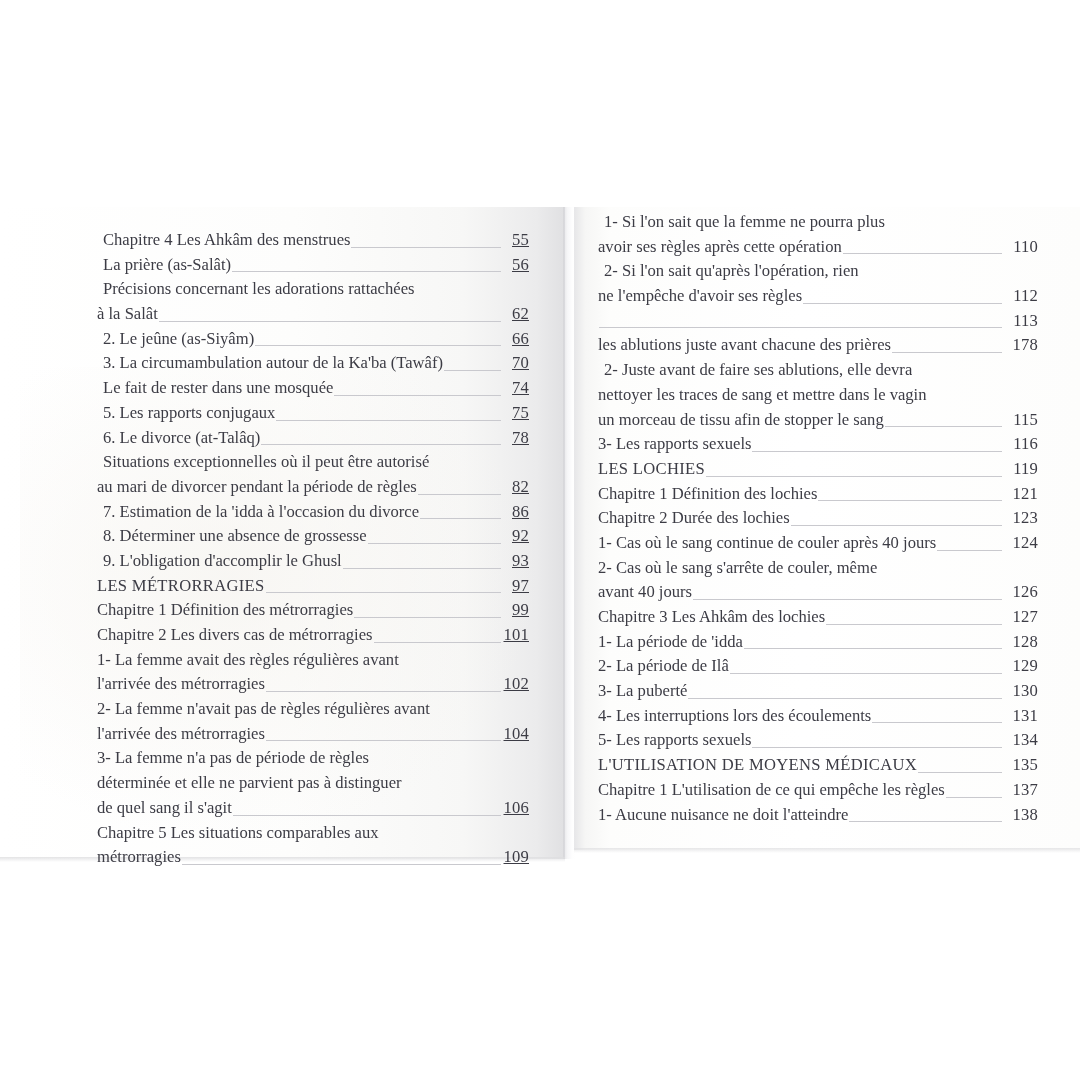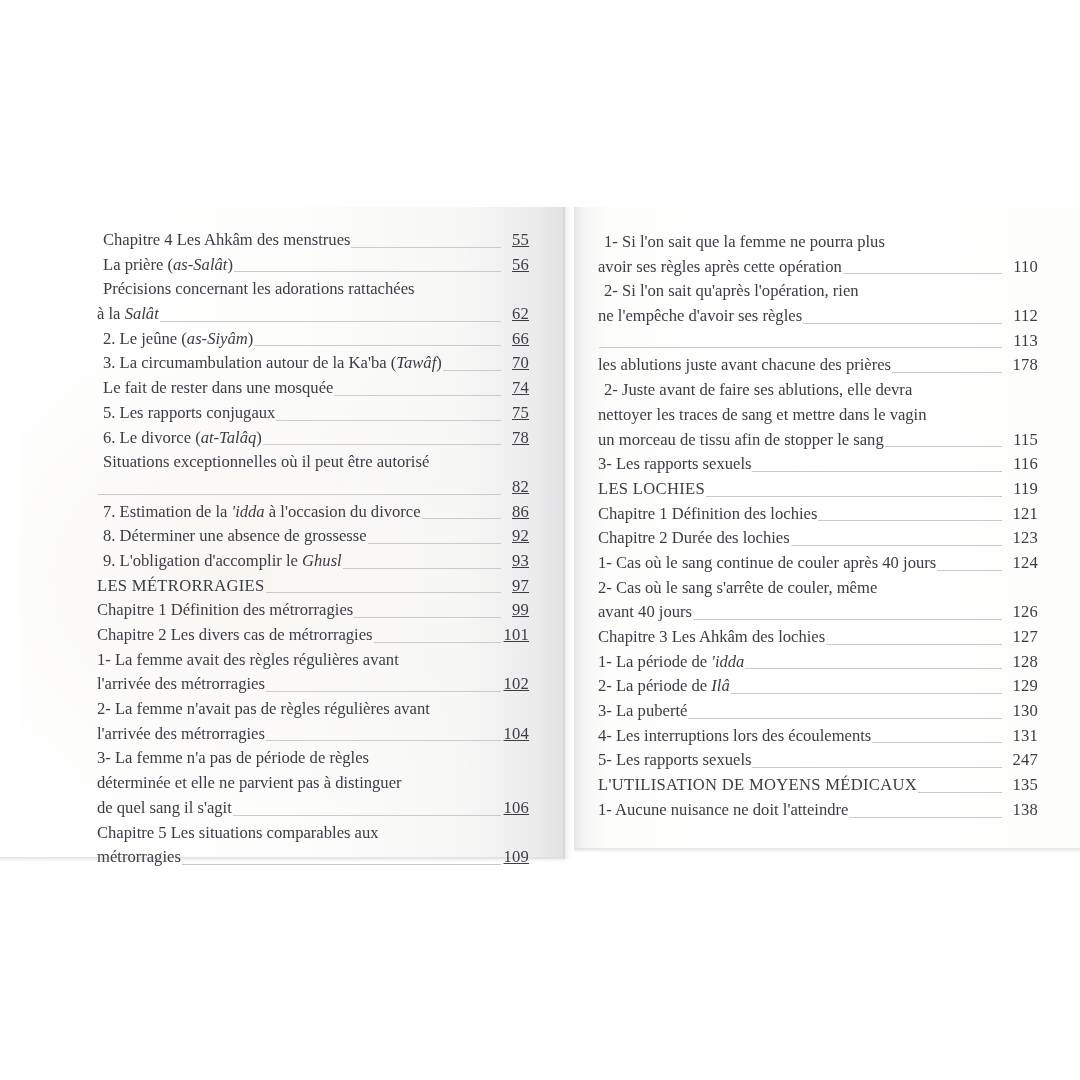--- a/index.html
+++ b/index.html
@@ -95,21 +95,21 @@
 
   
   .toc {
     position: absolute;
     top: 0;
     color: #3c3c45;
     font-size: 16.6px;
     line-height: 24.7px;
   }
   .toc-left  { left: 97px;  width: 432px; top: 21px; }
-  .toc-right { left: 598px; width: 440px; top: 23px; }
+  .toc-right { left: 598px; width: 440px; top: 3px; }
 
   .entry {
     display: flex;
     align-items: baseline;
     width: 100%;
     white-space: nowrap;
     height: 24.7px;
   }
   .entry .label {
     flex: 0 1 auto;
@@ -137,21 +137,21 @@
     letter-spacing: 0.2px;
   }
 
   
   .entry.indent .label { padding-left: 6px; }
 
   
   .entry .label.caps {
     letter-spacing: 0.3px;
   }
-  .ital { font-style: italic; }
+  .ital { }
 
   
   .toc-right .pagenum { min-width: 34px; }
   .toc-left  .pagenum { min-width: 26px; text-decoration: underline; }
 </style>
 </head>
 <body>
 
 <div id="page">
 
@@ -209,20 +209,21 @@
           <span class="label"><span>6. Le divorce (</span><span class="ital">at-Talâq</span><span>)</span></span>
           <span class="leader"></span>
           <span class="pagenum">78</span>
         </div>
         <div class="entry indent">
           <span class="label">Situations exceptionnelles où il peut être autorisé</span>
           <span class="leader" style="visibility: hidden;"></span>
           <span class="pagenum"></span>
         </div>
         <div class="entry has-leader cont-line">
+          <span class="label">au mari de divorcer pendant la période de règles</span>
           <span class="leader"></span>
           <span class="pagenum">82</span>
         </div>
         <div class="entry has-leader indent">
           <span class="label"><span>7. Estimation de la </span><span class="ital">'idda</span><span> à l'occasion du divorce</span></span>
           <span class="leader"></span>
           <span class="pagenum">86</span>
         </div>
         <div class="entry has-leader indent">
           <span class="label">8. Déterminer une absence de grossesse</span>
@@ -396,26 +397,31 @@
           <span class="pagenum">130</span>
         </div>
         <div class="entry has-leader cont-line">
           <span class="label">4- Les interruptions lors des écoulements</span>
           <span class="leader"></span>
           <span class="pagenum">131</span>
         </div>
         <div class="entry has-leader cont-line">
           <span class="label">5- Les rapports sexuels</span>
           <span class="leader"></span>
-          <span class="pagenum">247</span>
+          <span class="pagenum">134</span>
         </div>
         <div class="entry has-leader cont-line">
           <span class="label caps">L'UTILISATION DE MOYENS MÉDICAUX</span>
           <span class="leader"></span>
           <span class="pagenum">135</span>
+        </div>
+        <div class="entry has-leader cont-line">
+          <span class="label">Chapitre 1 L'utilisation de ce qui empêche les règles</span>
+          <span class="leader"></span>
+          <span class="pagenum">137</span>
         </div>
         <div class="entry has-leader cont-line">
           <span class="label">1- Aucune nuisance ne doit l'atteindre</span>
           <span class="leader"></span>
           <span class="pagenum">138</span>
         </div>
       </div>
   </div>
 
 </div>

